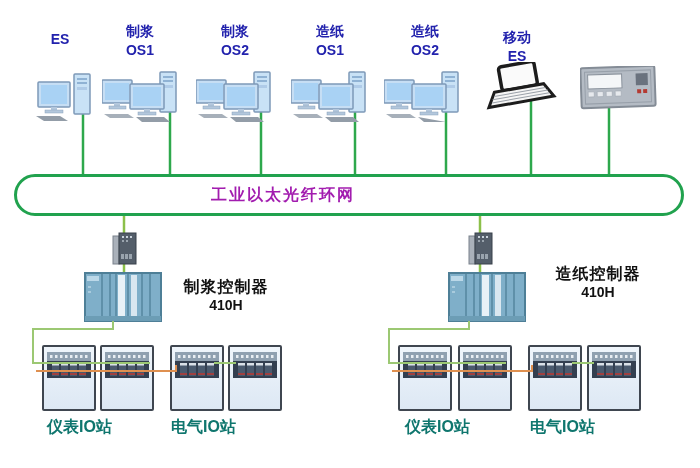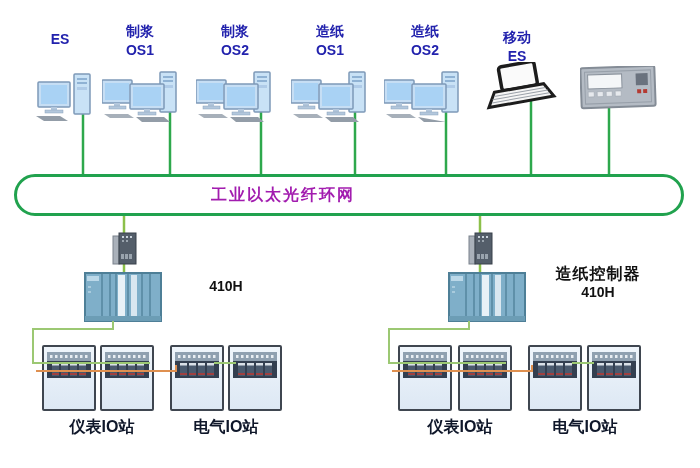--- a/index.html
+++ b/index.html
@@ -12,21 +12,21 @@
   .ws-label{position:absolute;z-index:2;color:#2222ad;font-weight:bold;font-size:14px;line-height:19px;text-align:center;white-space:nowrap;}
   .ws-label .l2:empty{display:none;}
   .ws-label span{display:block;}
   .ring{position:absolute;left:14px;top:174px;width:670px;height:42px;border:3px solid #21a24e;border-radius:24px;background:#ffffff;z-index:1;box-sizing:border-box;display:flex;align-items:center;justify-content:center;padding-right:132px;}
   .ring-text{color:#a21caf;font-weight:bold;font-size:16px;letter-spacing:2px;white-space:nowrap;}
   .ctrl-label{position:absolute;z-index:2;color:#111111;font-weight:bold;text-align:center;line-height:19px;}
   .ctrl-label .c1{display:block;font-size:16px;letter-spacing:1px;}
   .ctrl-label .c2{display:block;font-size:14px;}
   .cabinet{position:absolute;top:345px;width:54px;height:66px;border:2px solid #3f4650;border-radius:2px;background:linear-gradient(180deg,#eff5fb 0%,#dde8f4 100%);box-sizing:border-box;z-index:1;}
   .cabinet svg{display:block;margin:5px auto 0 auto;}
-  .io-label{position:absolute;top:417px;width:110px;z-index:2;color:#0f172a;font-weight:bold;font-size:16px;text-align:center;white-space:nowrap;}
+  .io-label{position:absolute;top:417px;width:110px;z-index:2;color:#0f766e;font-weight:bold;font-size:16px;white-space:nowrap;}
 </style>
 </head>
 <body>
 
 <div class="stage">
 
   <svg class="wires back" width="700" height="468">
     <line x1="83" y1="112" x2="83" y2="177" stroke="#2ea84c" stroke-width="2.5"></line>
     <line x1="170" y1="110" x2="170" y2="177" stroke="#2ea84c" stroke-width="2.5"></line>
     <line x1="261" y1="110" x2="261" y2="177" stroke="#2ea84c" stroke-width="2.5"></line>
@@ -241,20 +241,21 @@
       <rect x="34" y="3" width="7" height="43" fill="#e8f1f7"></rect>
       <rect x="47" y="3" width="6" height="43" fill="#d9e7f0"></rect>
       <rect x="3" y="4" width="12" height="5" fill="#bbd8e8"></rect>
       <rect x="4" y="14" width="3" height="2" fill="#a9cbdd"></rect>
         <rect x="4" y="19" width="3" height="2" fill="#a9cbdd"></rect>
       <rect x="1" y="44" width="76" height="5" fill="#6c9db5"></rect>
     </svg>
   </div>
 
   <div class="ctrl-label" style="left:162px;top:277px;width:128px;">
+    <span class="c1">制浆控制器</span>
     <span class="c2">410H</span>
   </div>
   <div class="ctrl-label" style="left:514px;top:264px;width:128px;padding-left:20px;">
     <span class="c1">造纸控制器</span>
     <span class="c2">410H</span>
   </div>
 
   <div class="cabinet" style="left:42px;">
     <svg width="44" height="26">
         <rect x="0" y="0" width="44" height="26" fill="#5e6c7e"></rect>

